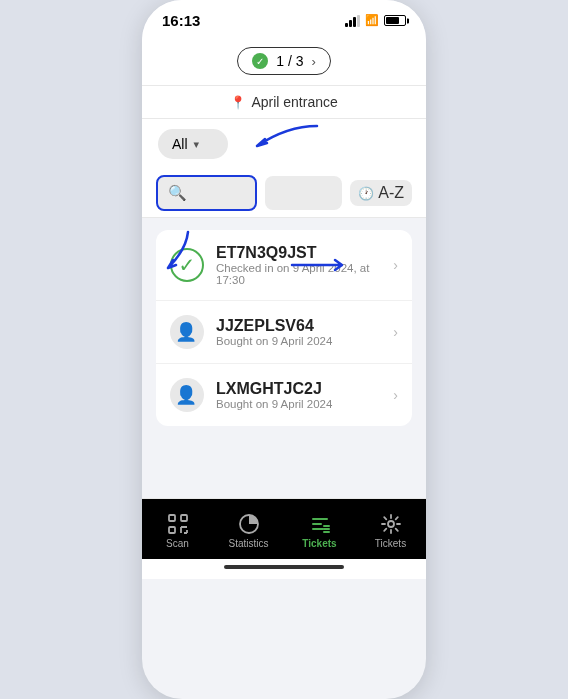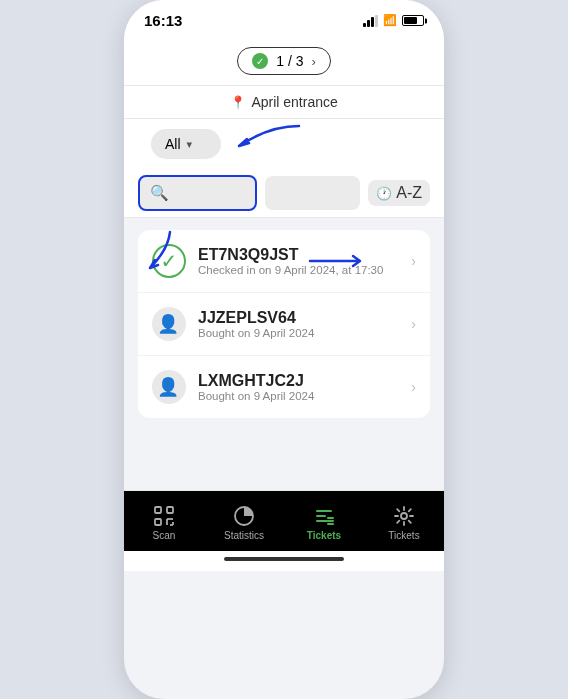--- a/index.html
+++ b/index.html
@@ -5,21 +5,21 @@
     * { box-sizing: border-box; margin: 0; padding: 0; }
     body {
       background: #dde1ea;
       display: flex;
       justify-content: center;
       align-items: center;
       min-height: 100vh;
       font-family: -apple-system, BlinkMacSystemFont, 'Segoe UI', sans-serif;
     }
     .phone {
-      width: 320px;
+      width: 284px;
       min-height: 699px;
       background: #f2f3f7;
       border-radius: 40px;
       overflow: hidden;
       position: relative;
       box-shadow: 0 4px 24px rgba(0,0,0,0.15);
     }
     .status-bar {
       background: white;
       display: flex;
@@ -121,21 +121,21 @@
       background: white;
       font-size: 14px;
       color: #333;
     }
     .location-pin {
       font-size: 13px;
     }
     .filter-row {
       display: flex;
       align-items: flex-start;
-      padding: 10px 27px;
+      padding: 10px 16px;
       gap: 10px;
       background: white;
       position: relative;
     }
     .filter-dropdown {
       display: flex;
       align-items: center;
       gap: 6px;
       background: #e8e8e8;
       border-radius: 20px;

